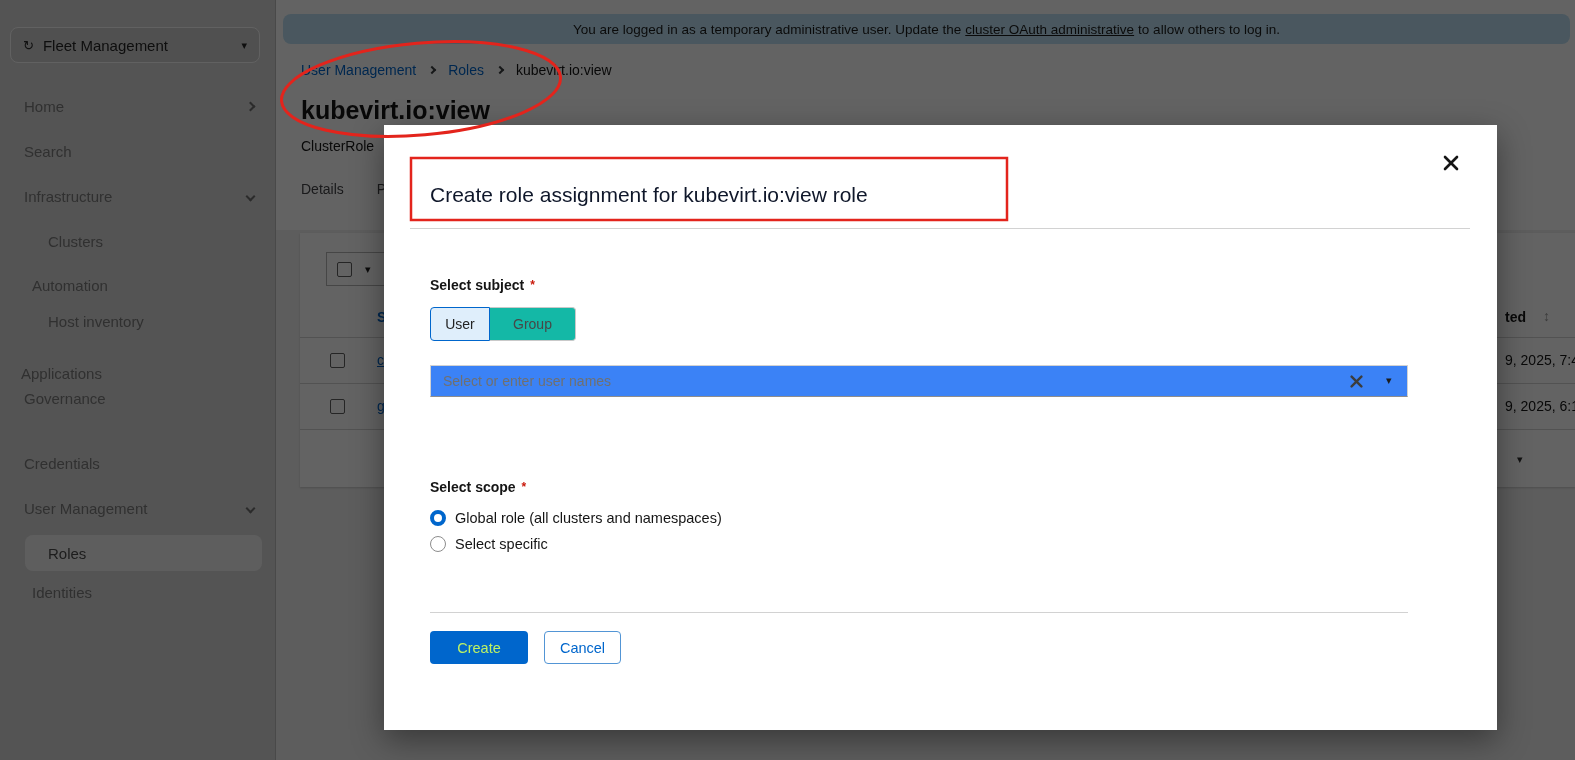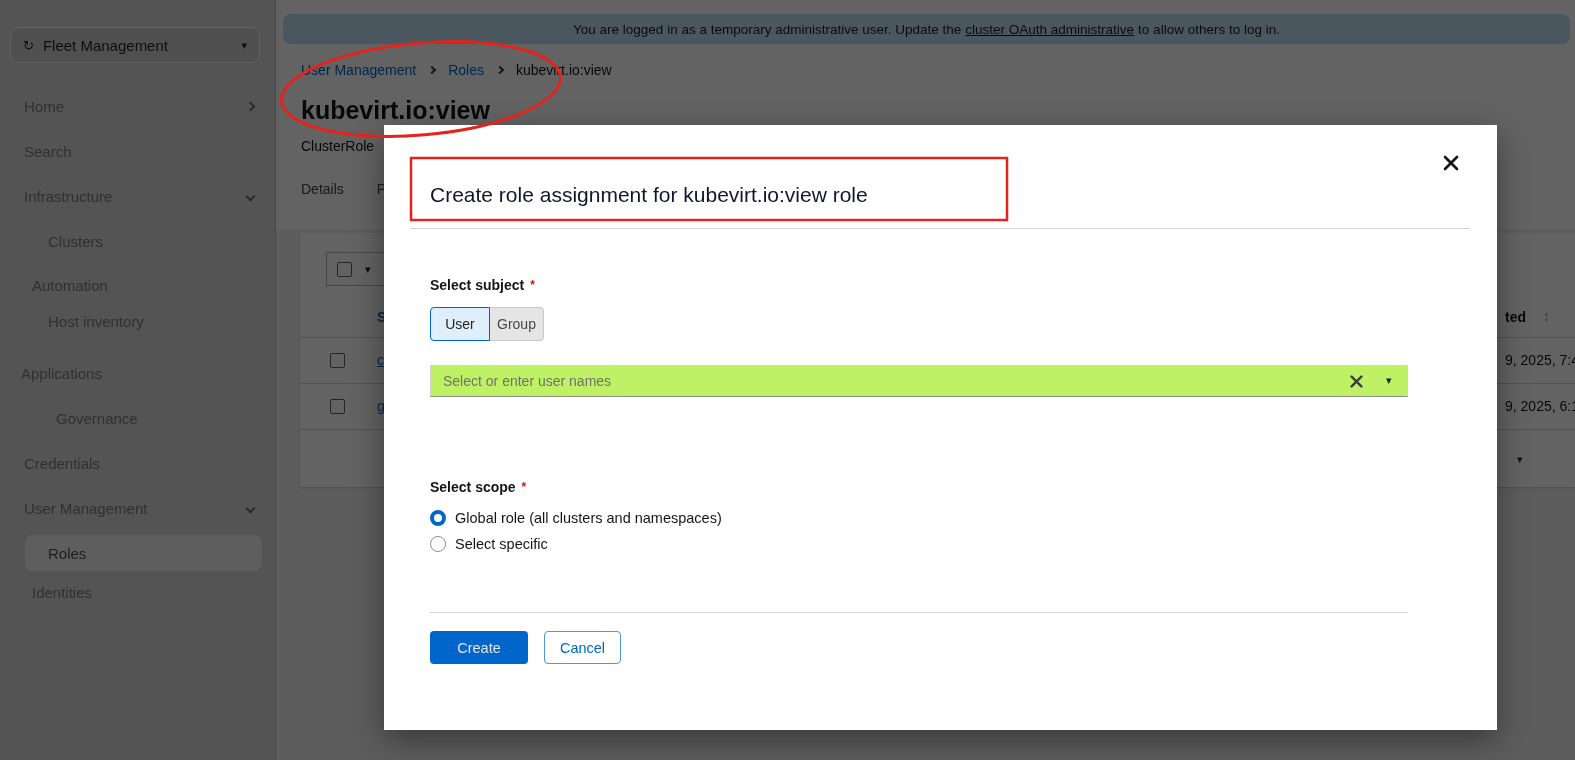--- a/index.html
+++ b/index.html
@@ -58,33 +58,33 @@
   .modal-close { position:absolute; right:38px; top:30px; width:16px; height:16px; cursor:pointer; }
   .modal-title { position:absolute; left:46px; top:50px; font-size:21px; color:#0f172a;margin-top:8px; }
   .hr { position:absolute; height:1px; background:#d2d2d2; }
   .hr.top { left:26px; top:103px; width:1060px; }
   .hr.bottom { left:46px; top:487px; width:978px; }
   .fld-label { position:absolute; font-size:14px; font-weight:bold; color:#151515; }
   .req { color:#c9190b; font-size:12px; margin-left:6px; vertical-align:1px; }
   .toggle-group { position:absolute; left:46px; top:182px; display:flex; }
   .toggle { height:34px; display:flex; align-items:center; justify-content:center; font-size:14px; cursor:pointer; }
   .toggle.selected { width:60px; background:#dfeefb; border:1px solid #0066cc; border-radius:4px 0 0 4px; color:#232323; }
-  .toggle.unselected { width:54px; background:#e5e5e5; border:1px solid #c9c9c9; border-left:none; border-radius:0 4px 4px 0; color:#474747; }
-  .typeahead { position:absolute; left:46px; top:240px; width:978px; height:32px; border:1px solid #d2d2d2; border-bottom:1px solid #8d8d8d; background:#bef264; }
+  .toggle.unselected { width:86px; background:#14b8a6; border:1px solid #c9c9c9; border-left:none; border-radius:0 4px 4px 0; color:#474747; }
+  .typeahead { position:absolute; left:46px; top:240px; width:978px; height:32px; border:1px solid #d2d2d2; border-bottom:1px solid #8d8d8d; background:#3b82f6; }
   .typeahead input { position:absolute; left:0; top:0; width:930px; height:30px; border:none; outline:none; padding:0 12px; font-size:14px; color:#151515; font-family:inherit; background:transparent; }
   .typeahead input::placeholder { color:#707070; opacity:1; }
   .ta-clear { position:absolute; left:919px; top:9px; width:13px; height:13px; cursor:pointer; }
   .ta-caret { position:absolute; left:955px; top:8px; font-size:11px; color:#1c1c1c; cursor:pointer; }
   .radio-row { position:absolute; left:46px; display:flex; align-items:center; cursor:pointer; }
   .radio { width:16px; height:16px; border-radius:50%; background:#fff; margin-right:9px; flex:none; }
   .radio.on { border:4.5px solid #0066cc; }
   .radio.off { border:1px solid #8d8d8d; }
   .radio-label { font-size:14.5px; color:#151515; }
   .btn { position:absolute; top:506px; height:33px; display:flex; align-items:center; justify-content:center; font-size:14.5px; border-radius:4px; cursor:pointer; }
-  .btn.primary { left:46px; width:98px; background:#0066cc; color:#e5e5e5; border:none; }
+  .btn.primary { left:46px; width:98px; background:#0066cc; color:#bef264; border:none; }
   .btn.secondary { left:160px; width:77px; background:#fff; color:#0066cc; border:1px solid #5295d5; }
 
   
   .annotations { position:absolute; inset:0; z-index:60; pointer-events:none; }
 </style>
 </head>
 <body>
 
 <div id="stage">
 
@@ -113,21 +113,21 @@
     </div>
     <div class="nav-item sub" style="top:269px;padding-left:32px;">
       <span>Automation</span>
     </div>
     <div class="nav-item sub" style="top:305px;">
       <span>Host inventory</span>
     </div>
     <div class="nav-item" style="top:357px;padding-left:21px;">
       <span>Applications</span>
     </div>
-    <div class="nav-item" style="top:402px;margin-left:32px;">
+    <div class="nav-item" style="top:382px;">
       <span>Governance</span>
     </div>
     <div class="nav-item" style="top:447px;">
       <span>Credentials</span>
     </div>
     <div class="nav-item" style="top:492px;">
       <span>User Management</span>
         <span class="grow"></span>
         <span class="chev down"></span>
     </div>

